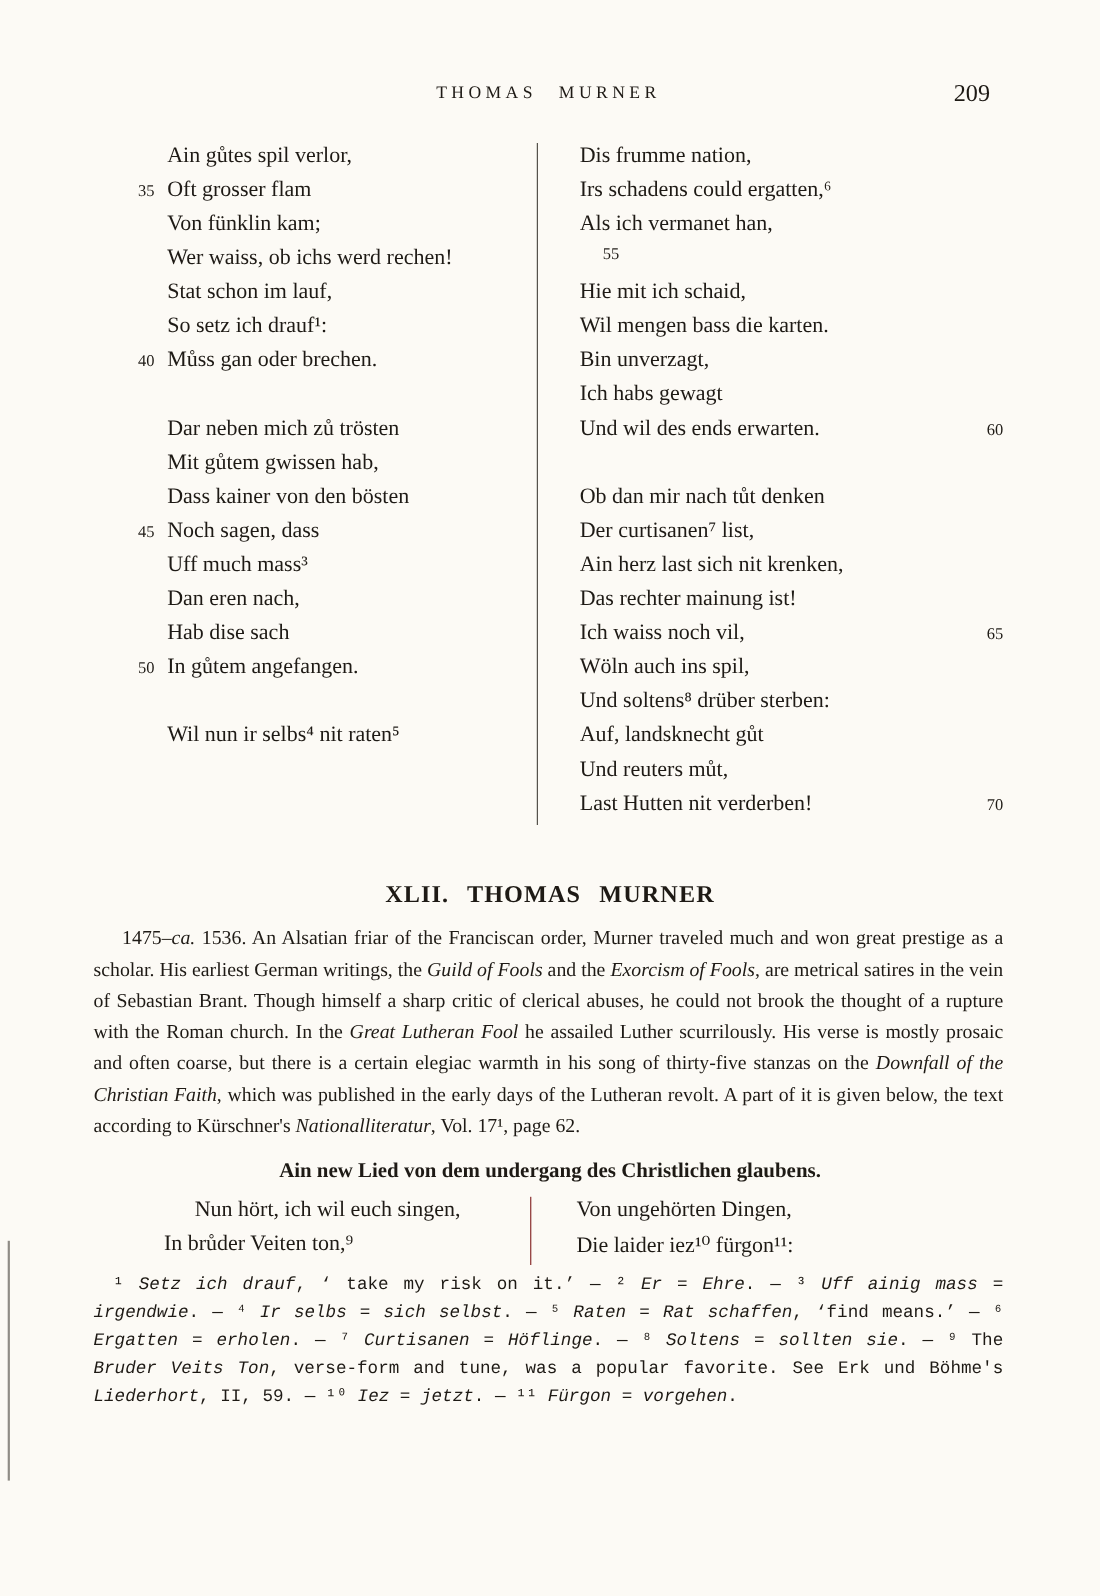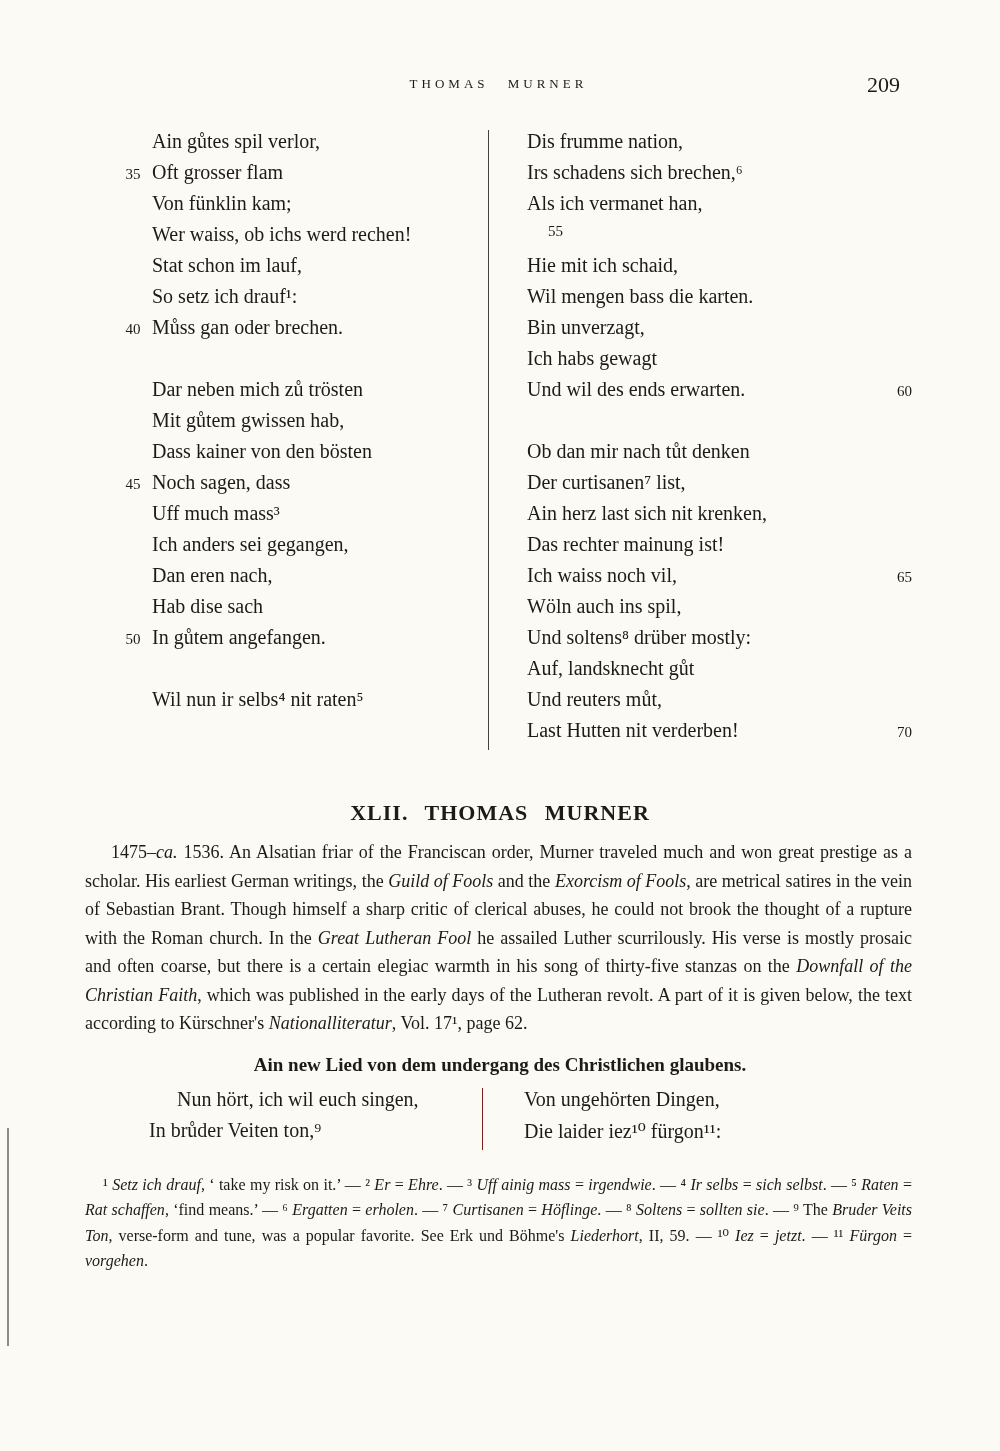--- a/index.html
+++ b/index.html
@@ -18,21 +18,21 @@
   }
   
   .running-header {
     position: relative;
     padding-top: 76px;
     margin: 0 88px 0 85px;
     height: 26px;
   }
   .running-title {
     text-align: center;
-    font-size: 13px;
+    font-size: 16px;
     letter-spacing: 4px;
     word-spacing: 12px;
   }
   .page-number {
     position: absolute;
     right: 12px;
     top: 72px;
     font-size: 22px;
   }
   
@@ -80,25 +80,26 @@
   
   .poem2 {
     display: flex;
     margin: 12px 88px 0 85px;
   }
   .poem2 .col-left { width: 397px; flex: 0 0 397px; box-sizing: border-box; padding-left: 35px; }
   .poem2 .col-left div:nth-of-type(1) { padding-left: 28px; }
   .poem2 .col-right { flex: 1; border-left: 1px solid #7f1d1d; padding-left: 12px; box-sizing: border-box; }
   
   .footnotes {
-    margin: 22px 88px 0 85px;
+    margin: 6px 88px 0 85px;
     font-size: 16px;
     line-height: 25.5px;
     text-align: justify;
     text-indent: 18px;
+    font-family: Liberation Mono, monospace;
   }
   .footnotes i, .intro i { font-style: italic; }
   
   .margin-line {
     position: absolute;
     left: 7px;
     top: 1128px;
     width: 2px;
     height: 218px;
     background: #8f8c86;
@@ -176,24 +177,20 @@
         <div class="pline">
           <span class="lnum">45</span>
           <span class="ltext">Noch sagen, dass</span>
         </div>
 
         <div class="pline">
           <span class="lnum"></span>
           <span class="ltext">Uff much mass³</span>
         </div>
 
-        <div class="pline">
-          <span class="lnum"></span>
-          <span class="ltext">Ich anders sei gegangen,</span>
-        </div>
 
         <div class="pline">
           <span class="lnum"></span>
           <span class="ltext">Dan eren nach,</span>
         </div>
 
         <div class="pline">
           <span class="lnum"></span>
           <span class="ltext">Hab dise sach</span>
         </div>
@@ -214,21 +211,21 @@
         </div>
       </div>
     <div class="col-right">
 
         <div class="pline">
           <span class="ltext">Dis frumme nation,</span>
           <span class="lnum"></span>
         </div>
 
         <div class="pline">
-          <span class="ltext">Irs schadens sich brechen,⁶</span>
+          <span class="ltext">Irs schadens could ergatten,⁶</span>
           <span class="lnum"></span>
         </div>
 
         <div class="pline">
           <span class="ltext">Als ich vermanet han,</span>
           <span class="lnum"></span>
         </div>
 
         <div class="pline">
           <span class="lnum">55</span>
@@ -288,21 +285,21 @@
           <span class="ltext">Ich waiss noch vil,</span>
           <span class="lnum">65</span>
         </div>
 
         <div class="pline">
           <span class="ltext">Wöln auch ins spil,</span>
           <span class="lnum"></span>
         </div>
 
         <div class="pline">
-          <span class="ltext">Und soltens⁸ drüber mostly:</span>
+          <span class="ltext">Und soltens⁸ drüber sterben:</span>
           <span class="lnum"></span>
         </div>
 
         <div class="pline">
           <span class="ltext">Auf, landsknecht gůt</span>
           <span class="lnum"></span>
         </div>
 
         <div class="pline">
           <span class="ltext">Und reuters můt,</span>

